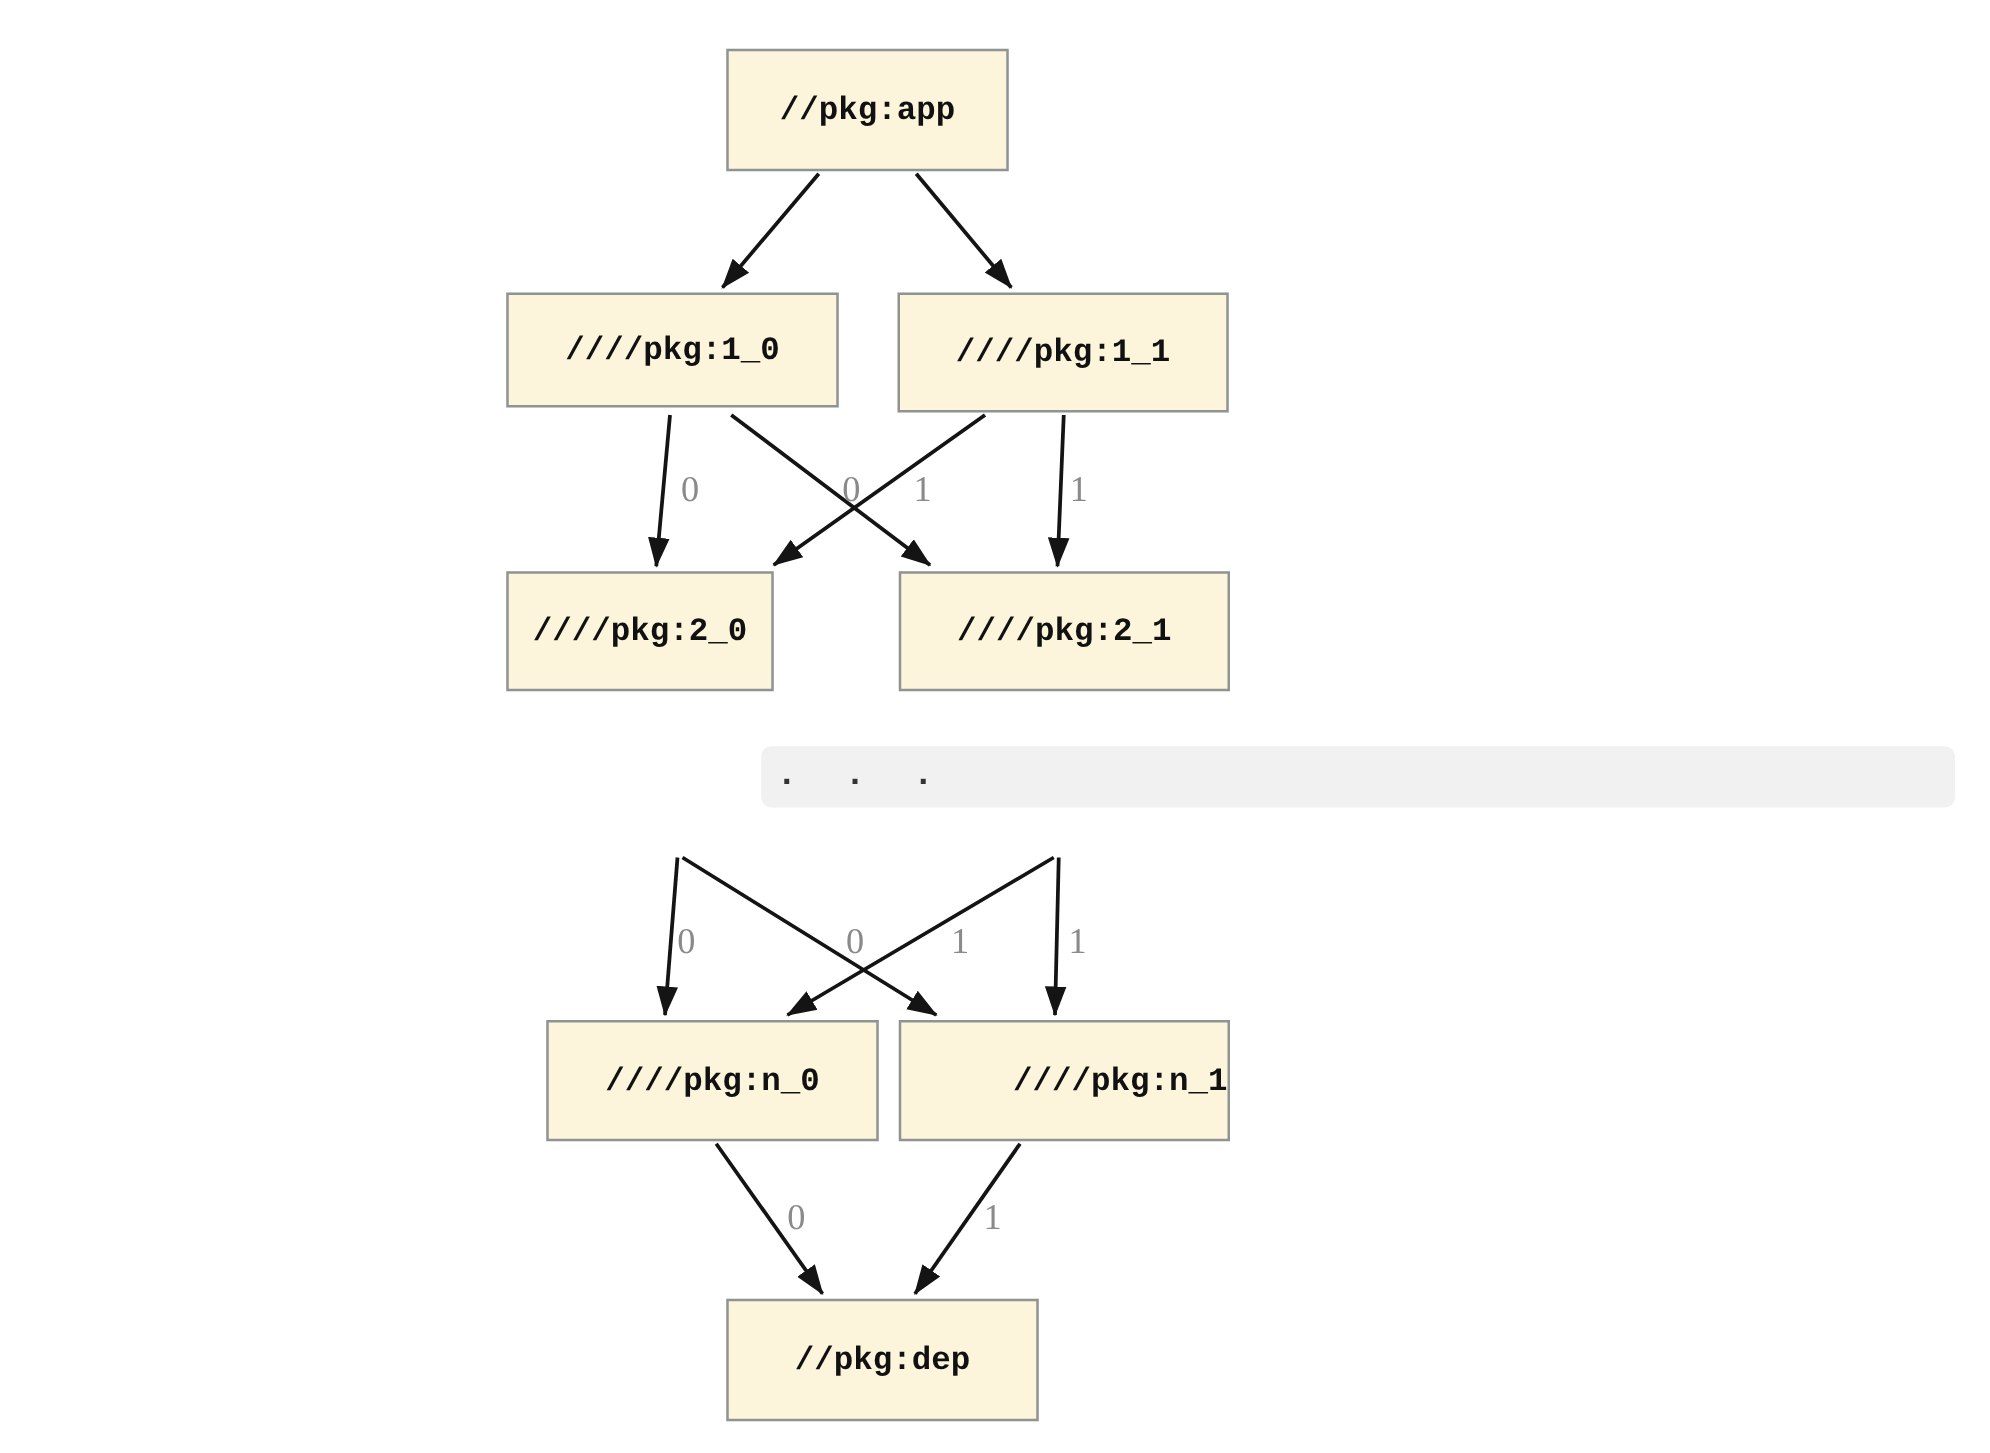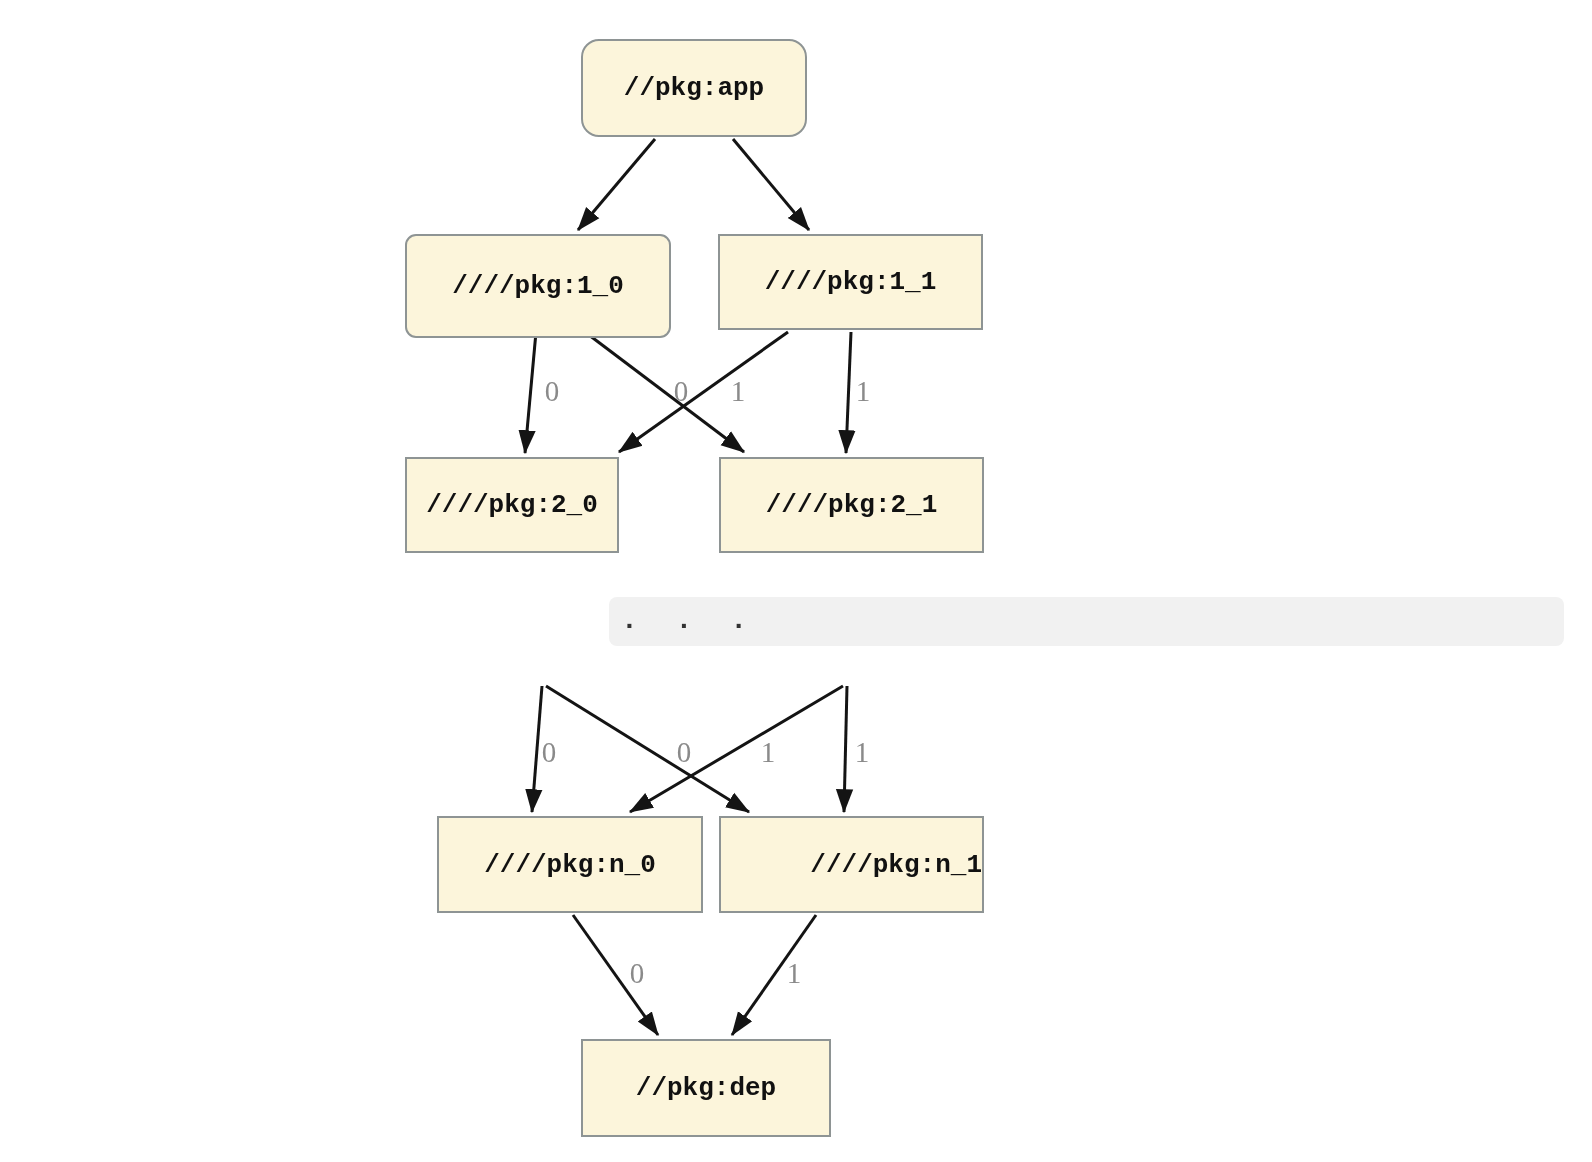--- a/index.html
+++ b/index.html
@@ -107,25 +107,25 @@
 
     <text class="edge-label" x="549" y="762">0</text>
     <text class="edge-label" x="684" y="762">0</text>
     <text class="edge-label" x="768" y="762">1</text>
     <text class="edge-label" x="862" y="762">1</text>
 
     <text class="edge-label" x="637" y="983">0</text>
     <text class="edge-label" x="794" y="983">1</text>
   </svg>
 
-  <div class="node" style="left:581px; top:39px; width:226px; height:98px;border-radius:18px;">
+  <div class="node" style="left:581px; top:39px; width:226px; height:98px;">
     <span class="node-label">//pkg:app</span>
   </div>
 
-  <div class="node" style="left:405px; top:234px; width:266px; height:104px;border-radius:11px;">
+  <div class="node" style="left:405px; top:234px; width:266px; height:92px;">
     <span class="node-label">////pkg:1_0</span>
   </div>
 
   <div class="node" style="left:718px; top:234px; width:265px; height:96px;">
     <span class="node-label">////pkg:1_1</span>
   </div>
 
   <div class="node" style="left:405px; top:457px; width:214px; height:96px;">
     <span class="node-label">////pkg:2_0</span>
   </div>

